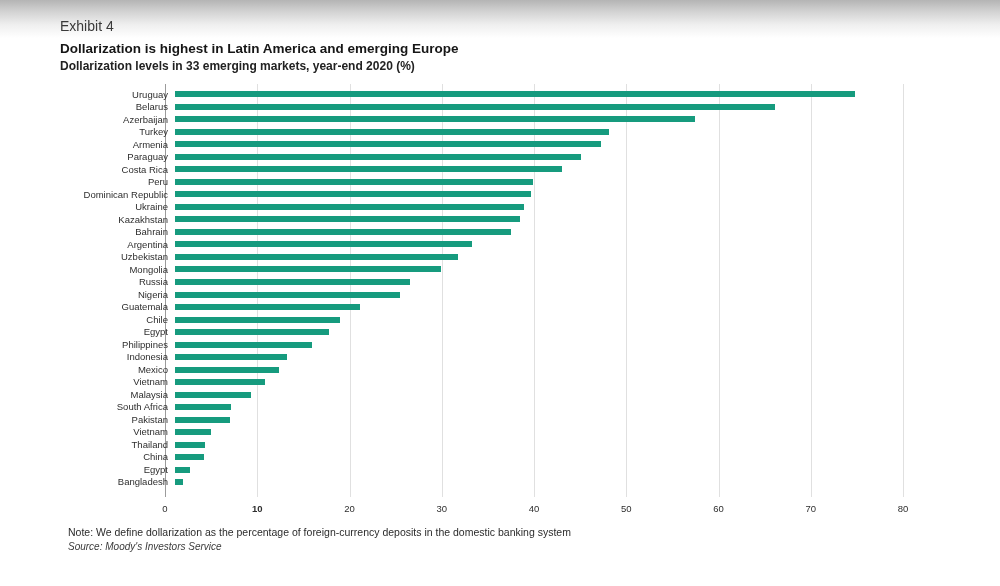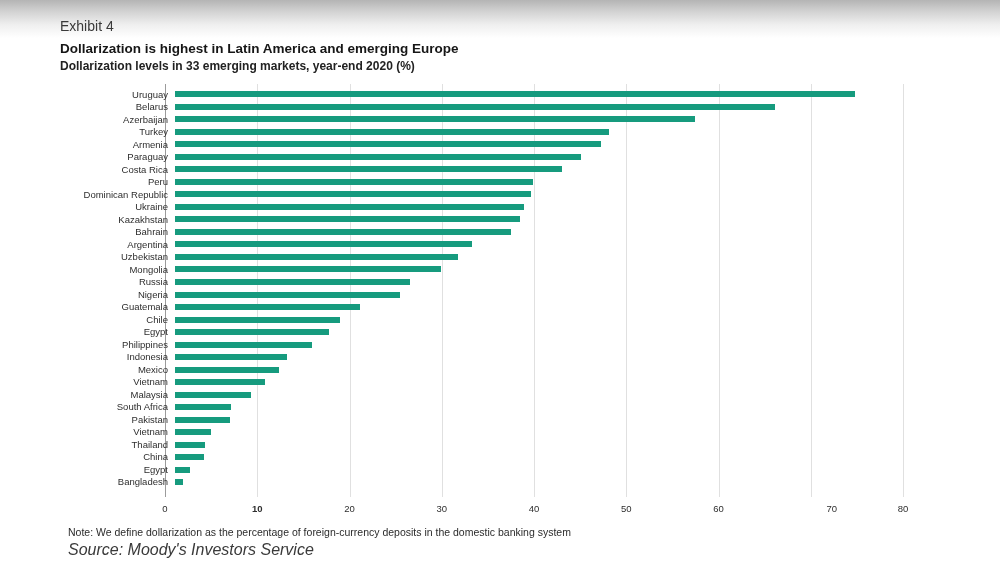--- a/index.html
+++ b/index.html
@@ -48,21 +48,21 @@
   .x-axis {
     position:absolute; left:165px; top:419px; width:738px; height:14px;
   }
   .x-tick {
     position:absolute; transform:translateX(-50%);
     font-size:9.5px; color:#2e2e2e;
   }
 
   .footer { position:absolute; left:68px; top:526px; }
   .footer-note { font-size:10.5px; color:#2b2b2b; margin-bottom:3px; }
-  .footer-source { font-size:16px; color:#3a3a3a; font-style:italic; }
+  .footer-source { font-size:10px; color:#3a3a3a; font-style:italic; }
 </style>
 </head>
 <body style="--bar-color: #169B7E;">
 
 <div class="top-shade"></div>
 
 <div class="header">
   <div class="exhibit-label">Exhibit 4</div>
   <div class="chart-title">Dollarization is highest in Latin America and emerging Europe</div>
   <div class="chart-subtitle">Dollarization levels in 33 emerging markets, year-end 2020 (%)</div>
@@ -275,21 +275,21 @@
       </div>
     </div>
   <div class="x-axis">
       <div class="x-tick" style="left: 0%;">0</div>
       <div class="x-tick" style="left: 12.5%; font-weight: bold;">10</div>
       <div class="x-tick" style="left: 25%;">20</div>
       <div class="x-tick" style="left: 37.5%;">30</div>
       <div class="x-tick" style="left: 50%;">40</div>
       <div class="x-tick" style="left: 62.5%;">50</div>
       <div class="x-tick" style="left: 75%;">60</div>
-      <div class="x-tick" style="left: 87.5%; margin-left: 21px;">70</div>
+      <div class="x-tick" style="left: 87.5%;">70</div>
       <div class="x-tick" style="left: 100%;">80</div>
     </div>
 </div>
 
 <div class="footer">
   <div class="footer-note">Note: We define dollarization as the percentage of foreign-currency deposits in the domestic banking system</div>
   <div class="footer-source">Source: Moody's Investors Service</div>
 </div>
 
 </body></html>

